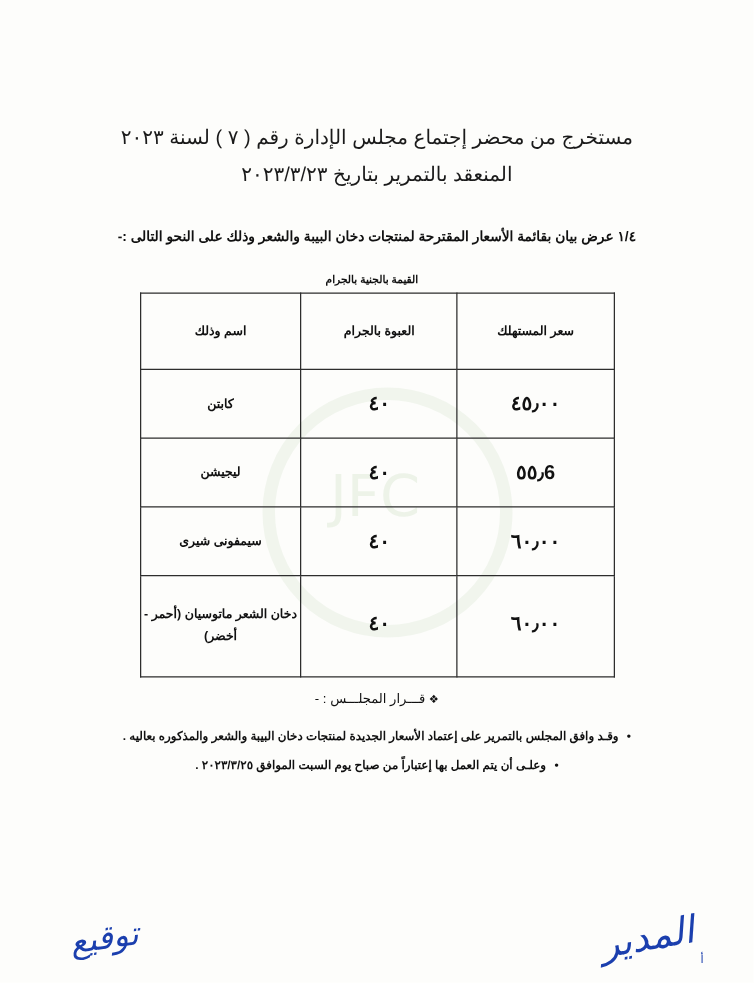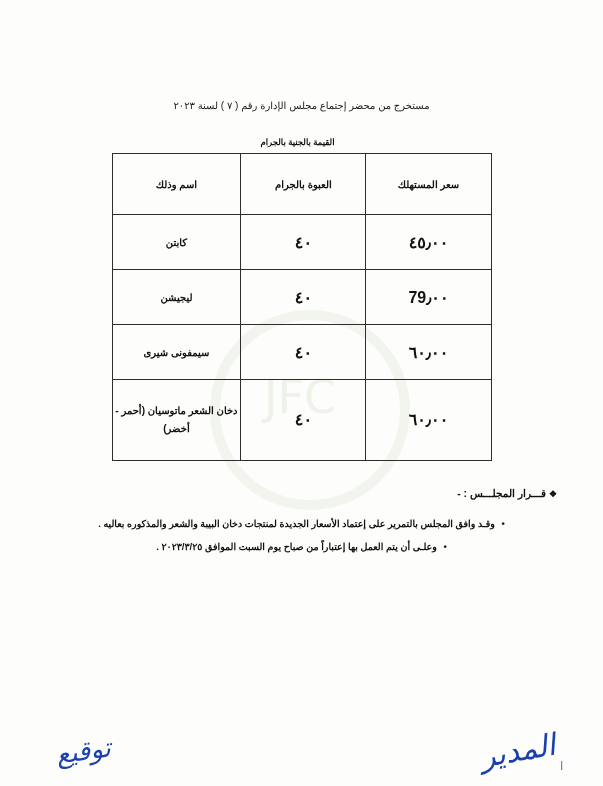--- a/index.html
+++ b/index.html
@@ -56,21 +56,21 @@
     position: relative;
     z-index: 2;
     padding: 96px 46px 10px 46px;
   }
 
   .title-block {
     text-align: center;
     line-height: 1.9;
   }
   .title-line {
-    font-size: 10px;
+    font-size: 16px;
     letter-spacing: 0.2px;
     color: #1a1a1a;
   }
 
   .intro {
     margin-top: 26px;
     font-size: 11px;
     font-weight: bold;
     text-align: center;
     color: #111;
@@ -117,24 +117,24 @@
   }
   table.price-table tr.tall td {
     height: 78px;
     line-height: 1.8;
   }
   .col-price { width: 33%; }
   .col-pack  { width: 33%; }
   .col-name  { width: 34%; }
 
   .decision {
-    margin-top: 26px;
-    text-align: right;
+    margin-top: 10px;
+    text-align: center;
     font-size: 10.5px;
-    font-weight: bold;
+    font-weight: normal;
   }
   .decision .diamond {
     font-size: 9px;
     vertical-align: middle;
   }
   .decision .spaced {
     letter-spacing: 2px;
   }
 
   .clauses {
@@ -196,42 +196,44 @@
 
   <div class="watermark">
     <div class="wm-circle"></div>
     <div class="wm-text">JFC</div>
   </div>
 
   <div class="content">
 
     <div class="title-block">
       <div class="title-line">مستخرج من محضر إجتماع مجلس الإدارة رقم ( ٧ ) لسنة ٢٠٢٣</div>
-    </div>
-
+      <div class="title-line">المنعقد بالتمرير بتاريخ ٢٠٢٣/٣/٢٣</div>
+    </div>
+
+    <div class="intro">١/٤ عرض بيان بقائمة الأسعار المقترحة لمنتجات دخان البيبة والشعر وذلك على النحو التالى :-</div>
 
     <div class="table-caption">القيمة بالجنية بالجرام</div>
 
     <div class="table-wrap">
       <table class="price-table">
         <thead>
           <tr>
             <th class="col-price">سعر المستهلك</th>
             <th class="col-pack">العبوة بالجرام</th>
             <th class="col-name">اسم وذلك</th>
           </tr>
         </thead>
         <tbody>
           <tr>
             <td class="num">٤٥٫٠٠</td>
             <td class="num">٤٠</td>
             <td>كابتن</td>
           </tr>
           <tr>
-            <td class="num">79٫٠٠</td>
+            <td class="num">٥٥٫6</td>
             <td class="num">٤٠</td>
             <td>ليجيشن</td>
           </tr>
           <tr>
             <td class="num">٦٠٫٠٠</td>
             <td class="num">٤٠</td>
             <td>سيمفونى شيرى</td>
           </tr>
           <tr class="tall">
             <td class="num">٦٠٫٠٠</td>

